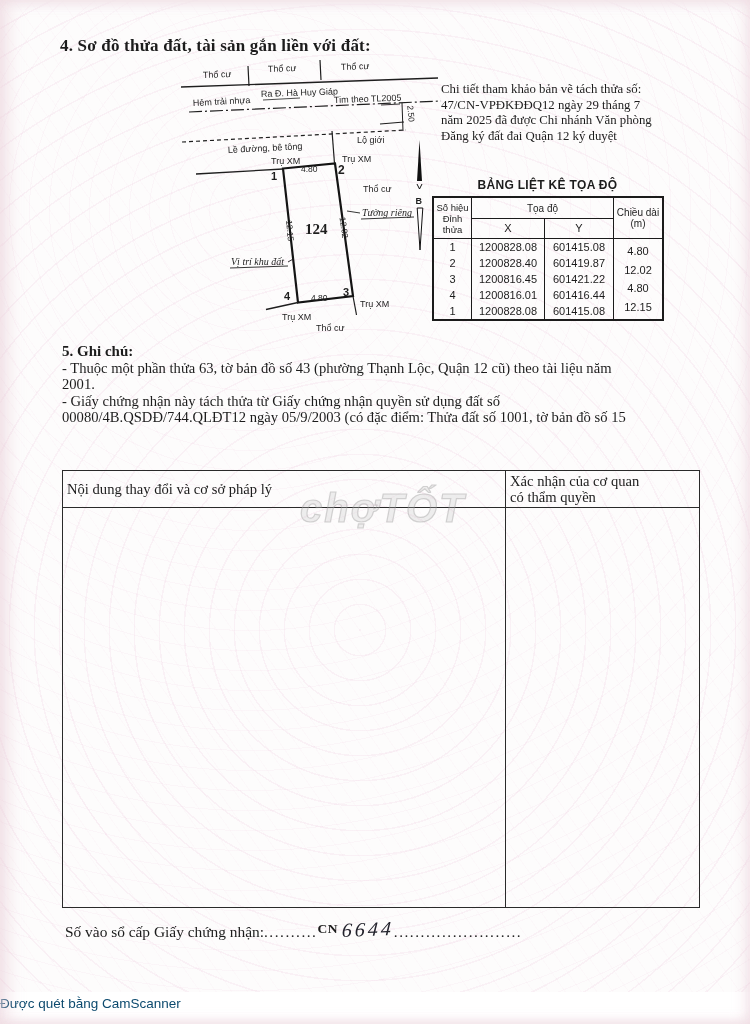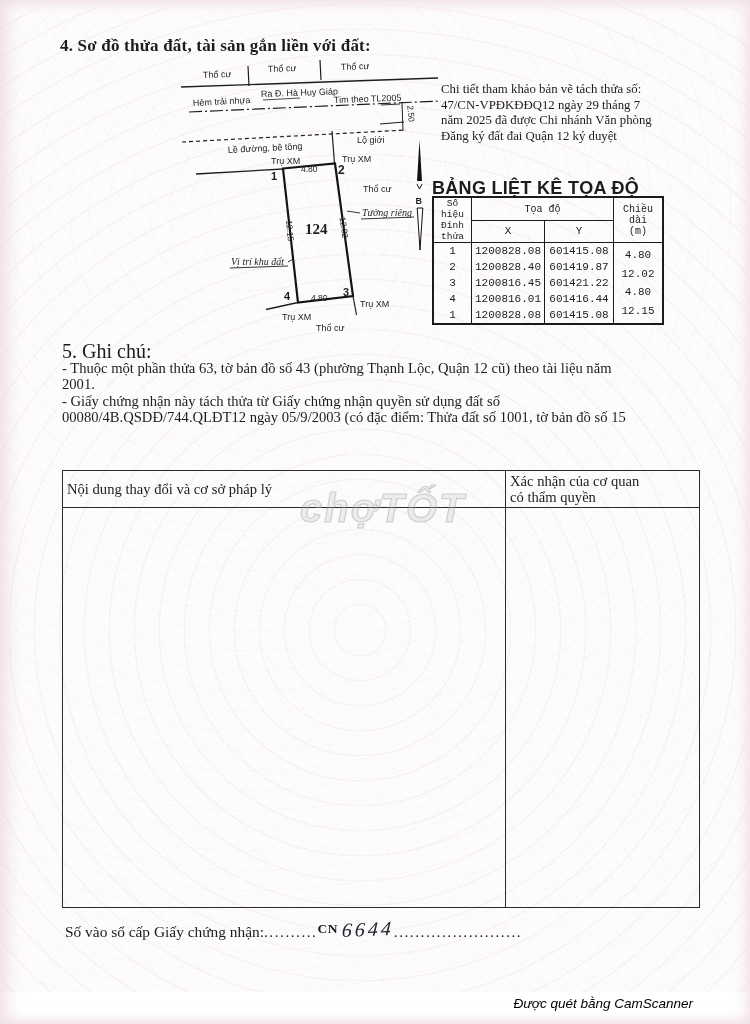--- a/index.html
+++ b/index.html
@@ -13,45 +13,45 @@
     font-family:"Liberation Serif", serif; color:#1c1c1c;
   }
   .edge-overlay{position:absolute; inset:0; pointer-events:none; z-index:50;
     box-shadow: inset 10px 0 16px rgba(226,186,200,.30), inset -7px 0 12px rgba(226,186,200,.22),
                 inset 0 6px 10px rgba(248,244,246,.9), inset 0 -4px 10px rgba(230,198,210,.18);}
   .abs{position:absolute;}
   
   .h-title{font-weight:bold; font-size:17px; letter-spacing:.2px;}
   .note{font-size:12.8px; line-height:15.5px;}
   .para{font-size:14.6px; line-height:16.6px;}
-  .para .b{font-weight:normal; font-size:20px;}
-  
-  .ctab-title{font-family:"Liberation Sans",sans-serif; font-weight:bold; font-size:18px; letter-spacing:.3px; width:231px;}
-  table.ctab{border-collapse:collapse; font-family:Liberation Mono, monospace; table-layout:fixed;}
+  .para .b{font-weight:bold; font-size:15px;}
+  
+  .ctab-title{font-family:"Liberation Sans",sans-serif; font-weight:bold; font-size:12px; letter-spacing:.3px; text-align:center; width:231px;}
+  table.ctab{border-collapse:collapse; font-family:Liberation Sans, sans-serif; table-layout:fixed;}
   table.ctab{border:2px solid #1b1b1b;}
   table.ctab th, table.ctab td{border:1.2px solid #1b1b1b; padding:0; text-align:center; font-weight:normal;}
   table.ctab thead th{font-size:10px; line-height:11px;}
   table.ctab tbody td{border-top:none; border-bottom:none; font-size:11px;}
   .ctab .col-id{width:37px;} .ctab .col-x{width:72px;} .ctab .col-y{width:68px;} .ctab .col-l{width:48px;margin-top:11px;}
   .ctab tbody tr td{height:16px;}
   .len-cell{vertical-align:top;}
   .len-stack{display:flex; flex-direction:column; justify-content:space-evenly; height:80px; font-size:11px;}
   
   table.btab{border-collapse:collapse; table-layout:fixed;}
   table.btab, table.btab th, table.btab td{border:1.8px solid #2a2a2a;}
   table.btab th{font-weight:normal; font-size:14.6px; line-height:16px; text-align:left; padding:2px 4px;}
   
   .wm{font-family:"Liberation Sans",sans-serif; font-weight:bold; font-style:italic; font-size:40px; letter-spacing:2px;
       color:rgba(150,150,150,0); -webkit-text-stroke:1.2px rgba(158,158,158,.42); text-shadow:0 0 1px rgba(190,190,190,.25);}
   
   .reg{font-size:15.4px; white-space:nowrap;}
   .reg .dots{letter-spacing:1.5px; color:#222;}
   .reg .cn{font-weight:bold; font-size:13.5px; position:relative; top:-4px; letter-spacing:.5px;}
   .reg .hand{font-style:italic; font-size:20px; letter-spacing:3px; color:#23232d; display:inline-block; transform:rotate(-2deg) skewX(-6deg); position:relative; top:-1px;}
-  .scan-strip{background:#ffffff; text-align:right; font-family:"Liberation Sans",sans-serif; font-size:13.5px; color:#000000;font-style:italic;}
+  .scan-strip{background:#ffffff; text-align:left; font-family:"Liberation Sans",sans-serif; font-size:13.5px; color:#0c4a6e;}
   svg text{fill:#1e1e1e; font-family:"Liberation Sans",sans-serif;}
   .lbl{font-size:9px;}
   .lbl8{font-size:8.5px;}
   .cnum{font-size:11px; font-weight:bold;}
   .ital{font-style:italic; font-size:10px; font-family:"Liberation Serif",serif;}
 </style>
 </head>
 <body>
 
 <div class="page">

